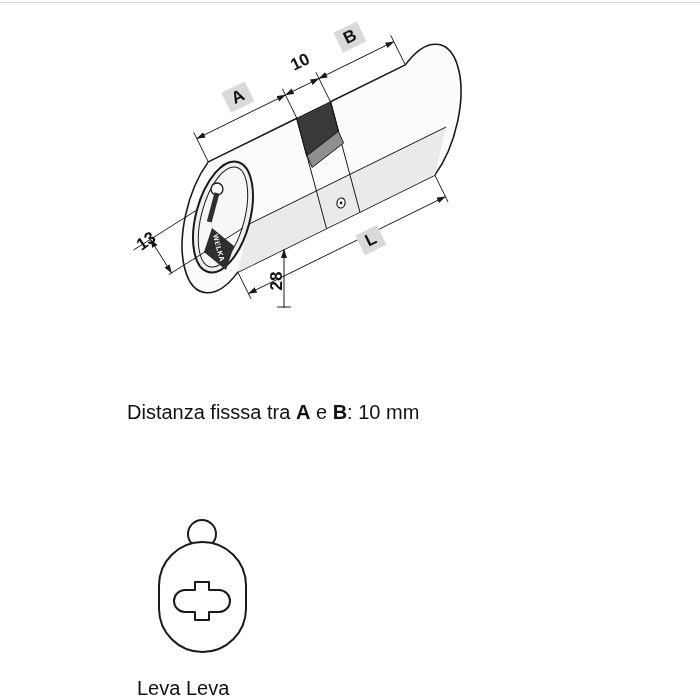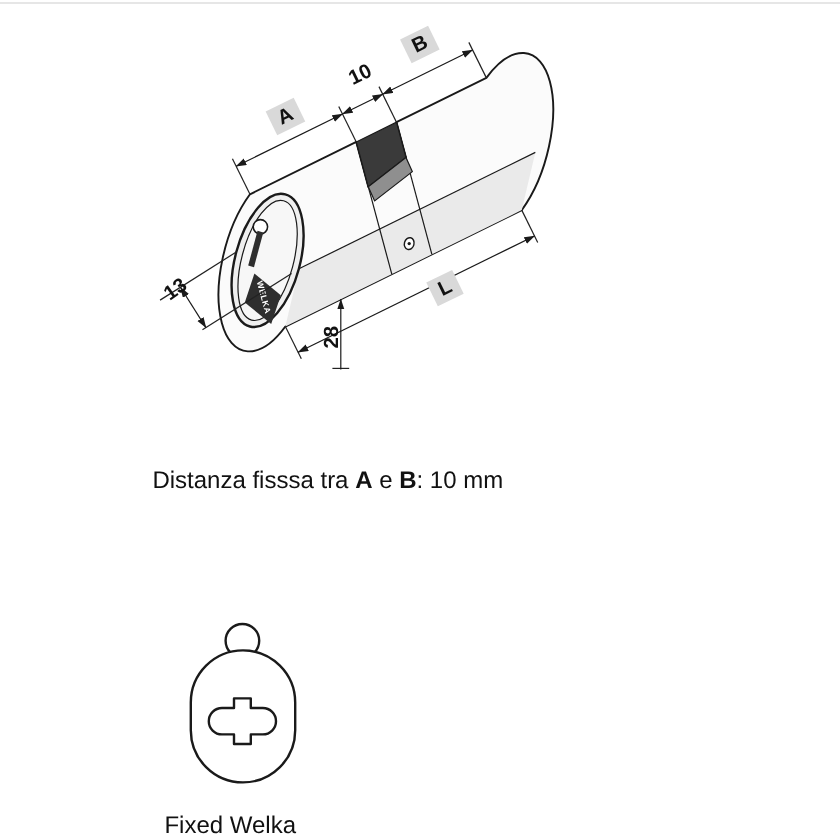--- a/index.html
+++ b/index.html
@@ -101,18 +101,18 @@
     </g>
   </svg>
 
   <span class="dim-label boxed rot-axis" style="left:238px;top:97px;">A</span>
   <span class="dim-label rot-axis" style="left:300px;top:62px;">10</span>
   <span class="dim-label boxed rot-axis" style="left:350px;top:37px;">B</span>
   <span class="dim-label rot-13" style="left:146px;top:241px;">13</span>
   <span class="dim-label rot-90" style="left:276px;top:281px;">28</span>
   <span class="dim-label boxed rot-axis" style="left:371px;top:240px;">L</span>
 
-  <div class="caption caption-it" style="top:390px;">
+  <div class="caption caption-it" style="top:401px;">
     <span>Distanza fisssa tra </span><b>A</b><span> e </span><b>B</b><span>: 10 mm</span>
   </div>
 
-  <div class="footer-label">Fixed Welka</div>
+  <div class="footer-label">Leva Leva</div>
 </div>
 
 </body></html>

